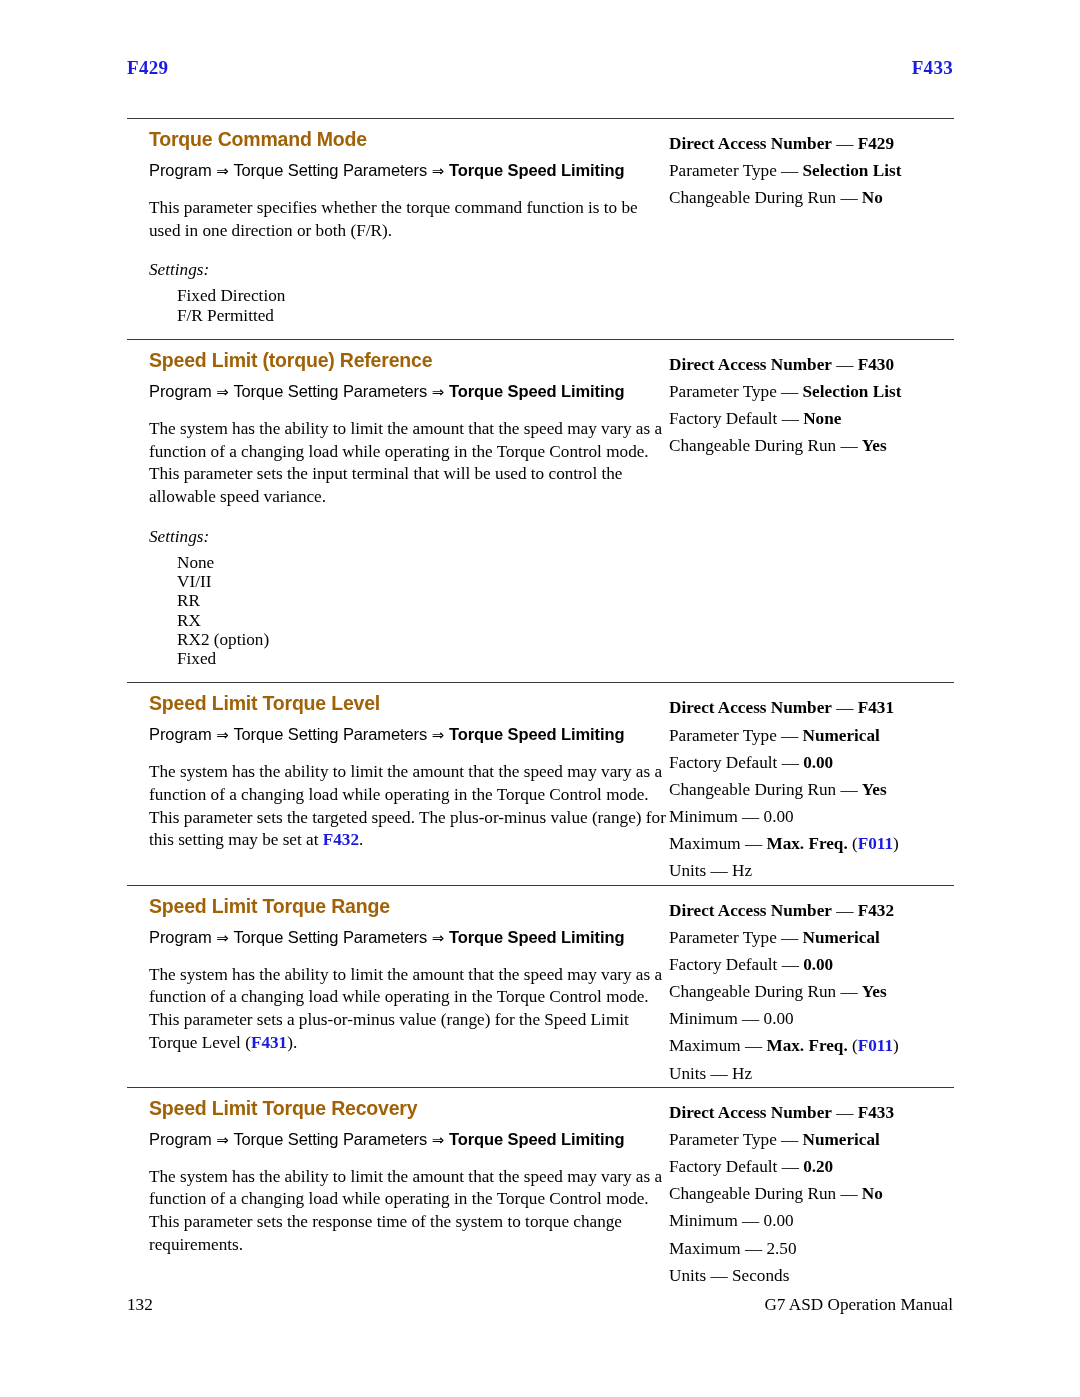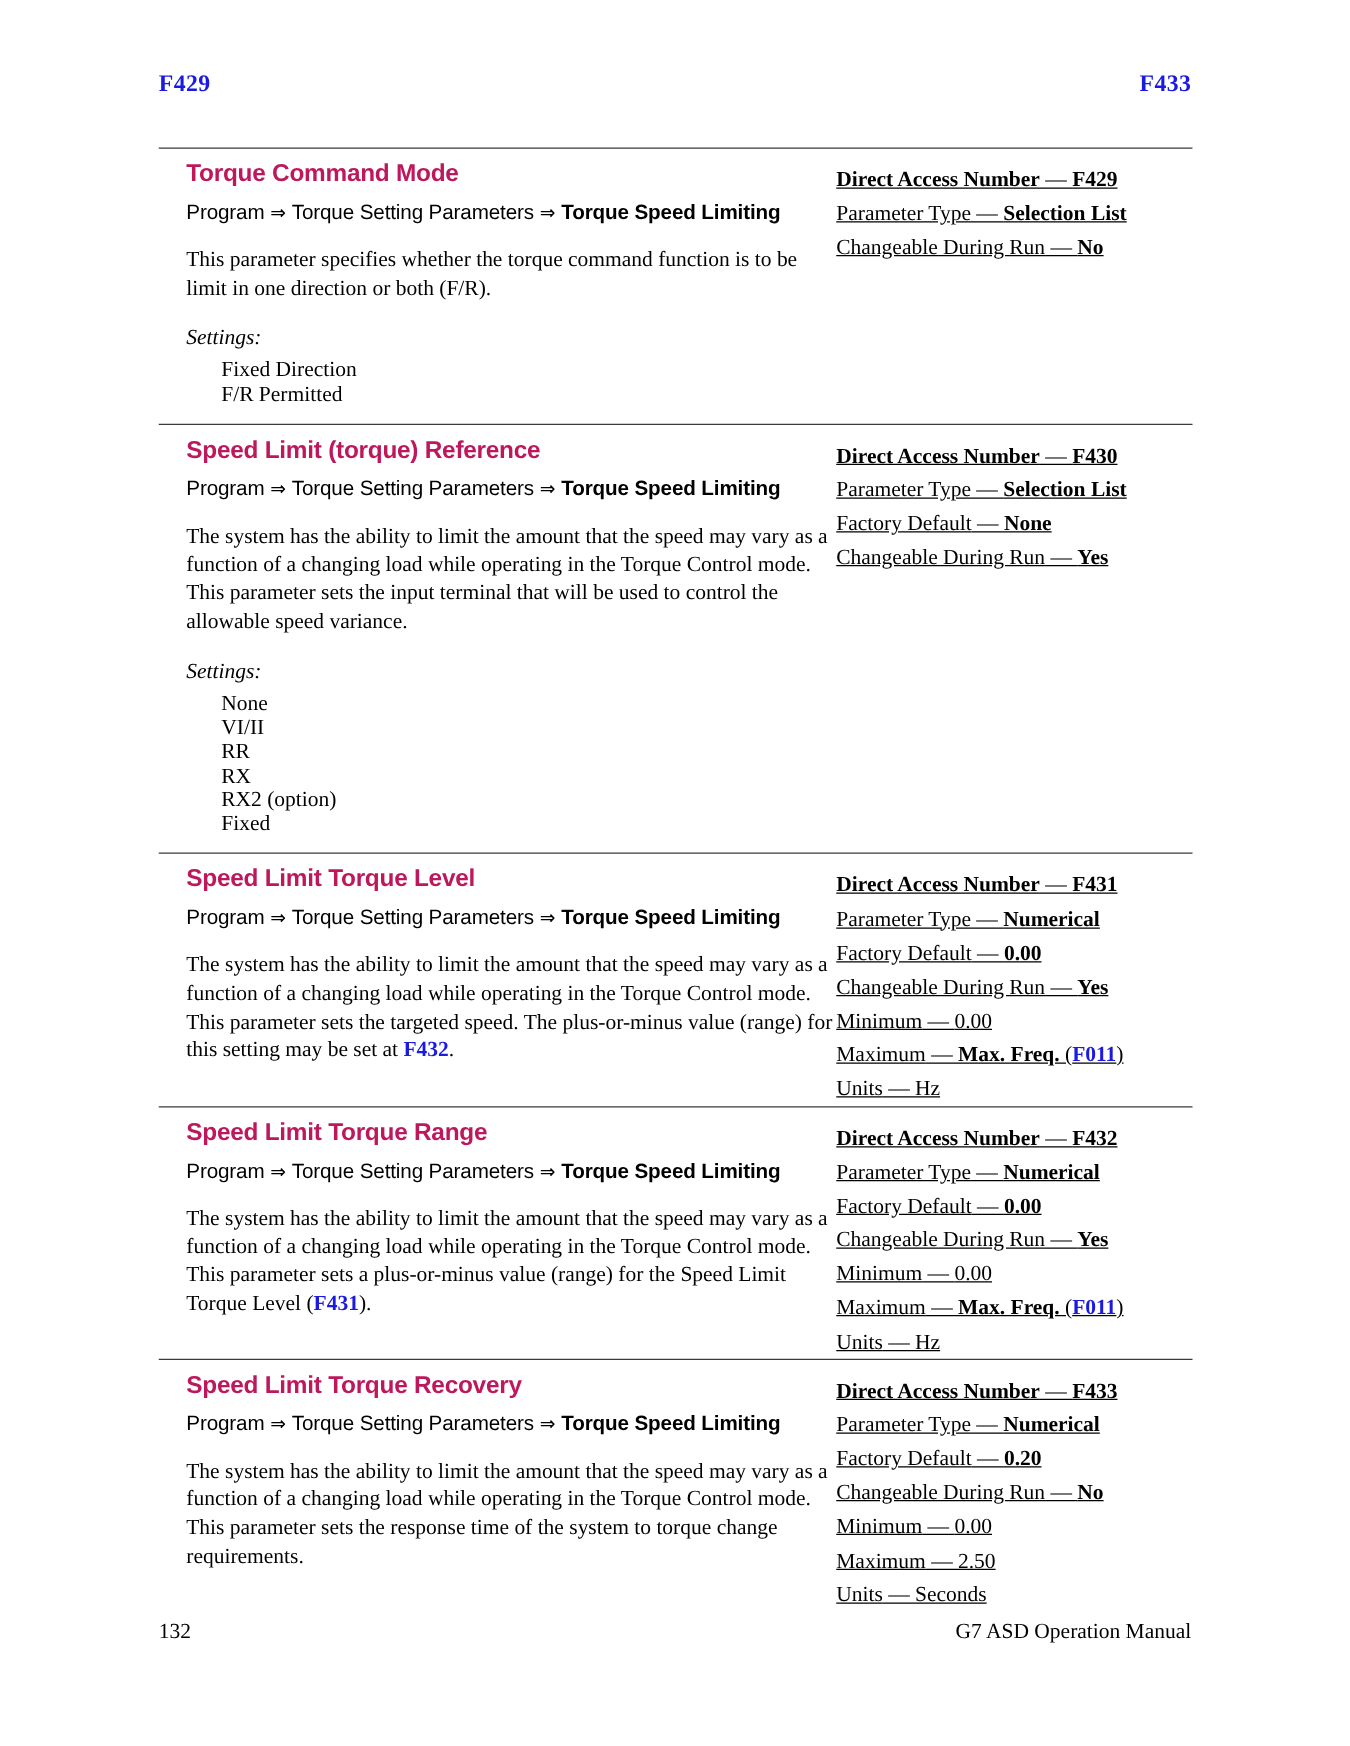--- a/index.html
+++ b/index.html
@@ -68,31 +68,30 @@
 
   .col-left {
     width: 540px;
     padding-left: 22px;
     box-sizing: border-box;
   }
   .col-right {
     width: 287px;
     box-sizing: border-box;
     padding-left: 2px;
-    text-decoration: underline;
   }
 
   h2.param-title {
     font-family: "Liberation Sans", sans-serif;
     font-weight: bold;
     font-size: 19.5px;
     margin: 9px 0 0 0;
     padding: 0;
     letter-spacing: -0.2px;
-    color: #be185d;
+    color: #a16207;
   }
 
   .breadcrumb {
     font-family: "Liberation Sans", sans-serif;
     font-size: 16.5px;
     margin: 10px 0 0 0;
     letter-spacing: -0.1px;
     white-space: nowrap;
   }
   .breadcrumb .bc-strong {
@@ -178,21 +177,21 @@
     <span>F433</span>
   </div>
 
   <div class="content" id="sections-root">
       <div class="section">
         <div class="rule"></div>
         <div class="section-body">
           <div class="col-left">
             <h2 class="param-title">Torque Command Mode</h2>
             <div class="breadcrumb"><span>Program</span><span class="arrow"> ⇒ </span><span>Torque Setting Parameters</span><span class="arrow"> ⇒ </span><span class="bc-strong">Torque Speed Limiting</span></div>
-            <p class="desc"><span>This parameter specifies whether the torque command function is to be limit in one direction or both (F/R).</span></p>
+            <p class="desc"><span>This parameter specifies whether the torque command function is to be used in one direction or both (F/R).</span></p>
             <p class="settings-label">Settings:</p>
             <ul class="settings-list">
               <li>Fixed Direction</li>
               <li>F/R Permitted</li>
             </ul>
             <div class="spacer-s1"></div>
           </div>
           <div class="col-right">
             <ul class="spec-list">
               <li><span class="spec-key bold">Direct Access Number</span><span class="dash"> — </span><span class="spec-val"> F429</span></li>

